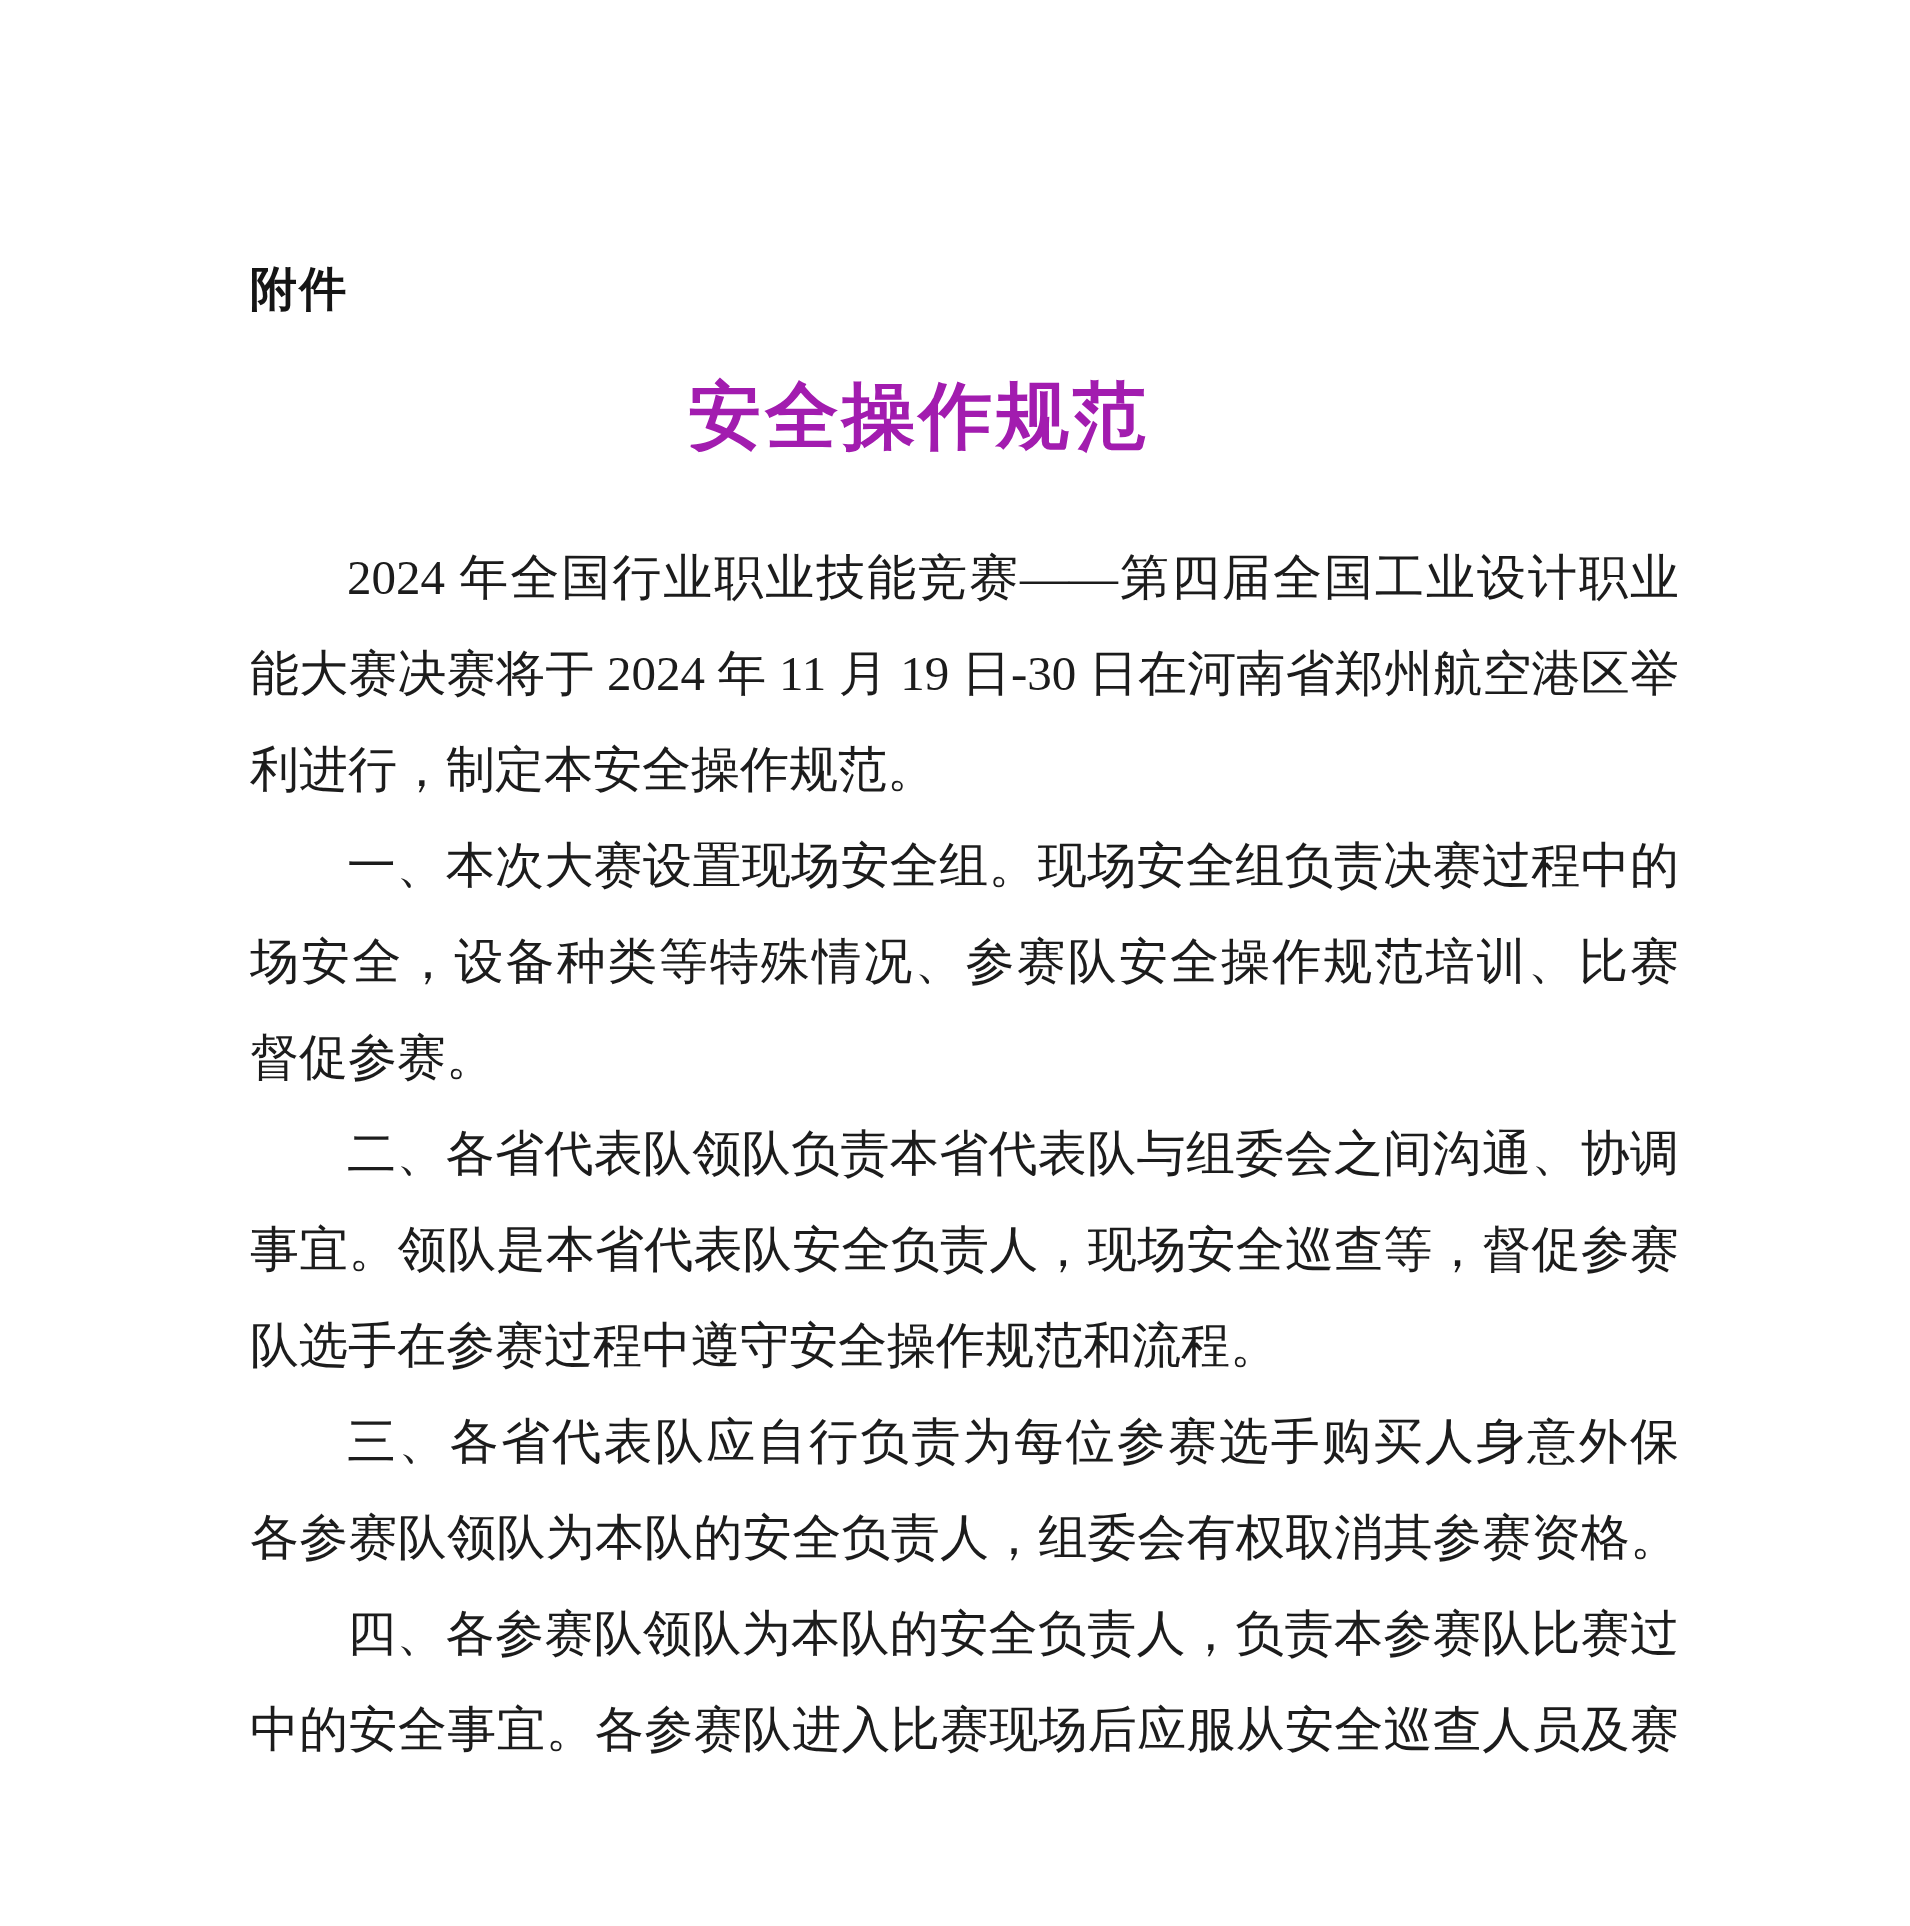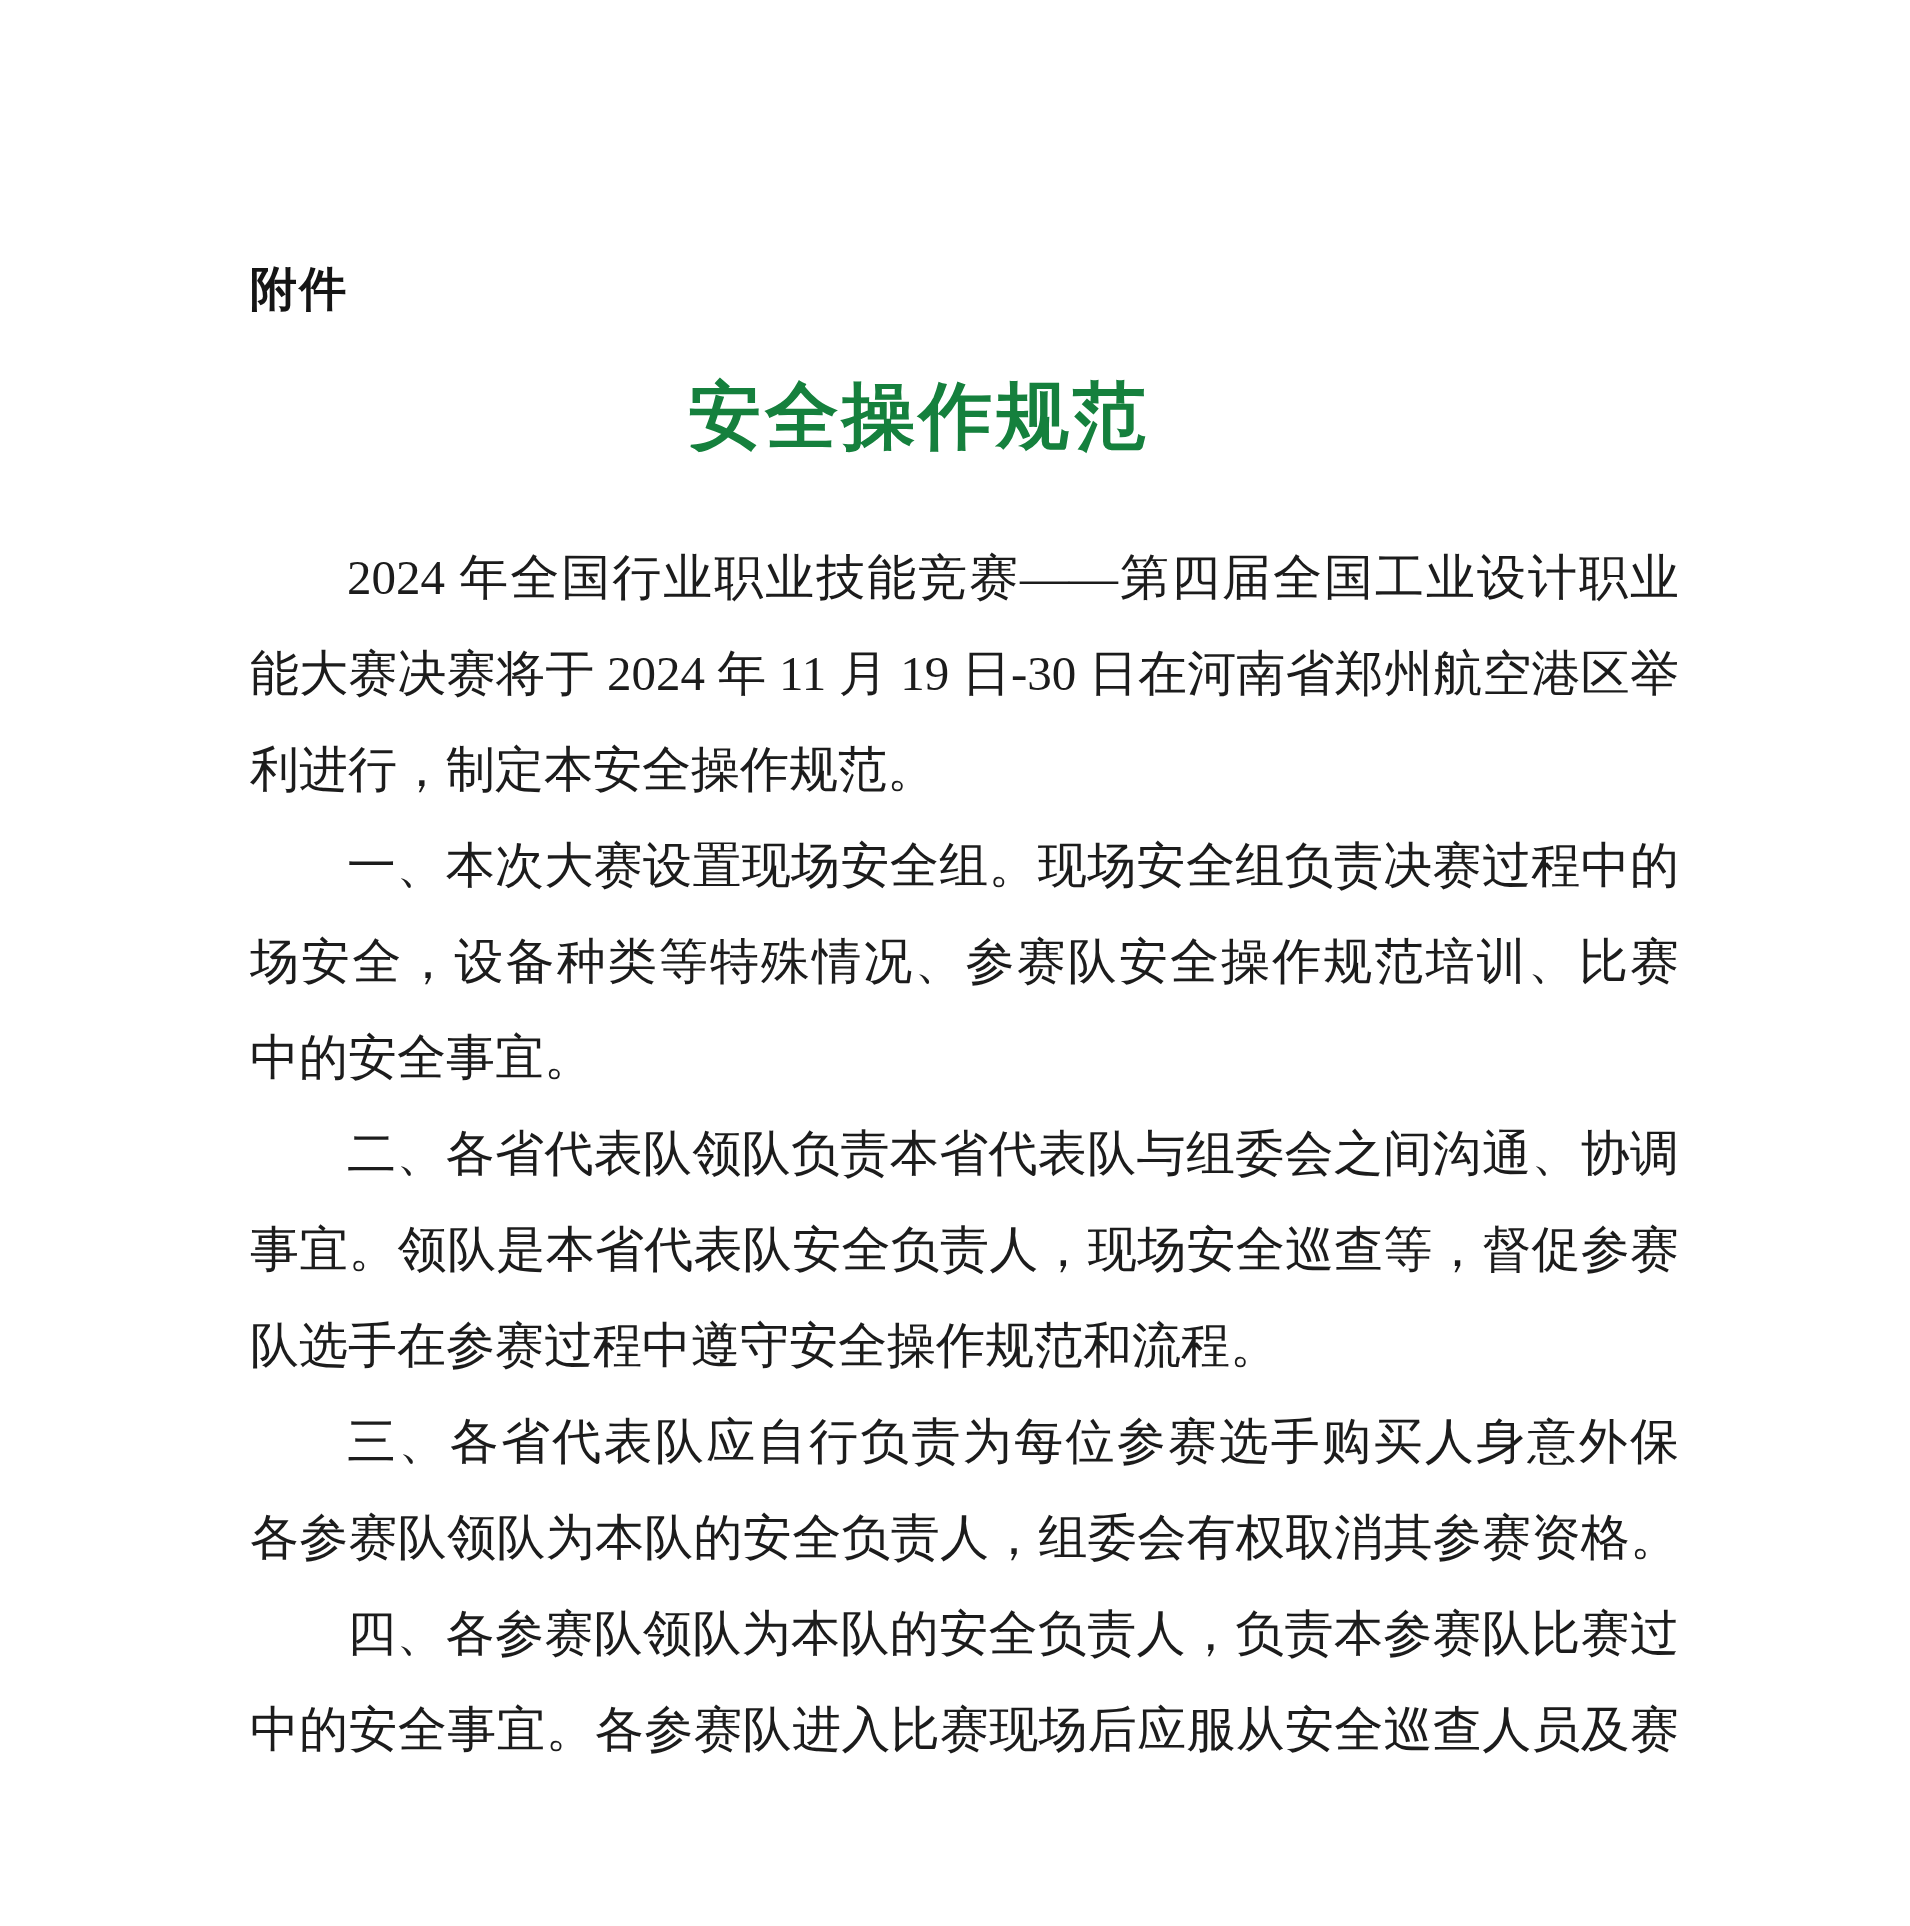--- a/index.html
+++ b/index.html
@@ -31,21 +31,21 @@
     position: absolute;
     left: 0;
     top: 371px;
     width: 1838px;
     text-align: center;
     font-family: "Liberation Sans", "DejaVu Sans", sans-serif;
     font-weight: 700;
     font-size: 73px;
     line-height: 89px;
     letter-spacing: 3.9px;
-    color: #15803d;
+    color: #a21caf;
   }
   .body-text {
     position: absolute;
     left: 250px;
     top: 530px;
     width: 1429px;
     font-size: 49px;
     line-height: 96px;
     color: #1c1c1c;
   }
@@ -69,21 +69,21 @@
   <div class="attachment-label">附件</div>
 
   <div class="doc-title">安全操作规范</div>
 
   <div class="body-text">
     <div class="line indent fill">2024 年全国行业职业技能竞赛——第四届全国工业设计职业技</div>
     <div class="line fill">能大赛决赛将于 2024 年 11 月 19 日-30 日在河南省郑州航空港区举</div>
     <div class="line">利进行，制定本安全操作规范。</div>
     <div class="line indent fill">一、本次大赛设置现场安全组。现场安全组负责决赛过程中的现</div>
     <div class="line fill">场安全，设备种类等特殊情况、参赛队安全操作规范培训、比赛</div>
-    <div class="line">中的安全事宜。</div>
+    <div class="line">督促参赛。</div>
     <div class="line indent fill">二、各省代表队领队负责本省代表队与组委会之间沟通、协调等</div>
     <div class="line fill">事宜。领队是本省代表队安全负责人，现场安全巡查等，督促参赛</div>
     <div class="line">队选手在参赛过程中遵守安全操作规范和流程。</div>
     <div class="line indent fill">三、各省代表队应自行负责为每位参赛选手购买人身意外保险。</div>
     <div class="line fill">各参赛队领队为本队的安全负责人，组委会有权取消其参赛资格。</div>
     <div class="line indent fill">四、各参赛队领队为本队的安全负责人，负责本参赛队比赛过程</div>
     <div class="line fill">中的安全事宜。各参赛队进入比赛现场后应服从安全巡查人员及赛</div>
 
   </div>
 

